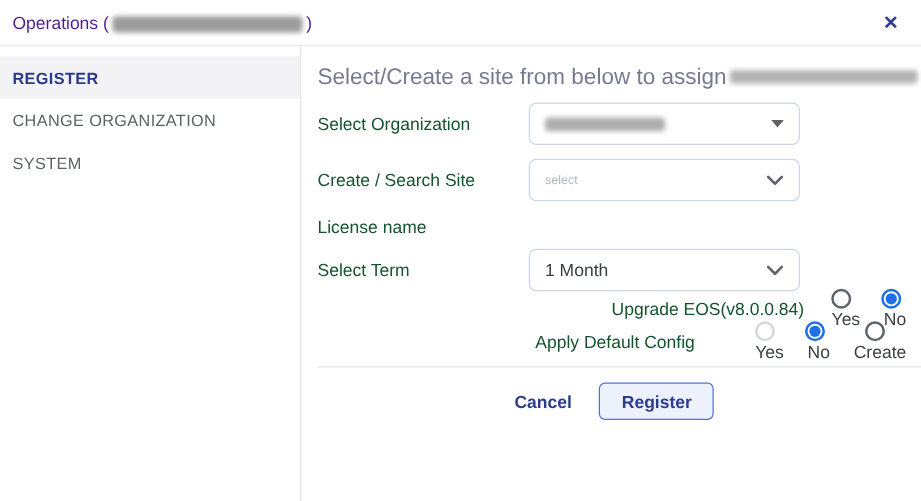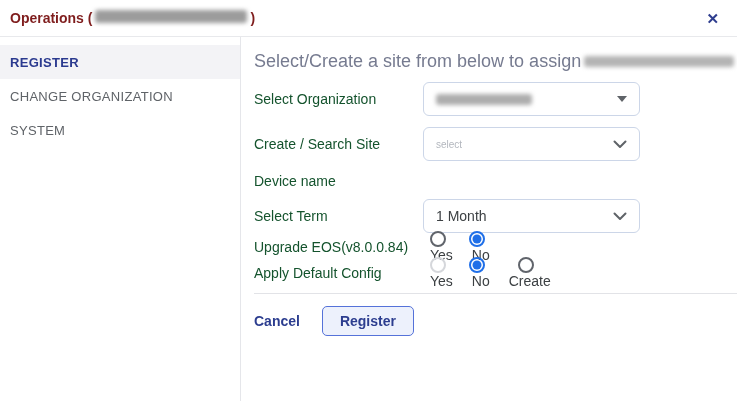--- a/index.html
+++ b/index.html
@@ -3,21 +3,21 @@
 <meta charset="utf-8">
 <style>
   * { box-sizing: border-box; margin: 0; padding: 0; }
   html,body { background:#fff; }
   body { font-family: "Liberation Sans", sans-serif; color:#3f434a; }
 
   .modal { position:relative; width:737px; height:401px; background:#fff; overflow:hidden; }
 
   
   .header { height:37px; border-bottom:1px solid #e8e9ec; display:flex; align-items:center; padding:0 14px 0 10px; }
-  .title { font-size:14px; font-weight:700; color:#7f1d1d; display:flex; align-items:flex-start; }
+  .title { font-size:14px; font-weight:400; color:#4c1d95; display:flex; align-items:flex-end; }
   .close-btn { margin-left:auto; background:none; border:none; cursor:pointer;
                font-size:15px; font-weight:700; color:#2e3d8e; line-height:1; padding:2px 4px; }
 
   
   .body { display:flex; height:364px; }
   .sidebar { width:241px; border-right:1px solid #e5e6ea; padding-top:8px; flex-shrink:0; }
   .nav-item { height:34px; display:flex; align-items:center; padding-left:10px;
               font-size:13px; letter-spacing:.3px; color:#5f6368; cursor:pointer; }
   .nav-item.active { background:#f3f3f6; color:#2b3a8f; font-weight:700; }
 
@@ -36,34 +36,34 @@
   input.field::placeholder { color:#b9bdc4; }
 
   .caret-tri { width:0; height:0; border-left:5px solid transparent; border-right:5px solid transparent;
                border-top:6px solid #5f6368; flex-shrink:0; }
   .chevron { flex-shrink:0; }
 
   .mt13{margin-top:13px} .mt12{margin-top:12px} .mt11{margin-top:11px}
   .mt10{margin-top:10px} .mt9{margin-top:9px}
 
   
-  .radio-row { display:flex; align-items:center; height:24px; }
+  .radio-row { display:flex; align-items:center; height:24px;justify-content:flex-end; }
   .radio-row.first { margin-top:2px; }
   .radio-row + .radio-row { margin-top:2px; }
   .radio-opt { display:flex; align-items:center; margin-right:12px; cursor:pointer;flex-direction:column; }
   .radio { width:16px; height:16px; border-radius:50%; border:2px solid #60646b; position:relative; flex-shrink:0; }
   .radio.selected { border-color:#1f6fe8; }
   .radio.selected::after { content:""; position:absolute; left:50%; top:50%; width:9px; height:9px;
                            transform:translate(-50%,-50%); border-radius:50%; background:#1f6fe8; }
   .radio.disabled { border-color:#d5d7db; }
   .radio-text { font-size:14px; color:#3c4043; margin-left:7px; }
 
   
   .footer-divider { height:1px; background:#e2e3e7; margin-top:8px; }
-  .footer { display:flex; align-items:center; justify-content:flex-start; padding:12px 8px 0 0; gap:22px; }
+  .footer { display:flex; align-items:center; justify-content:center; padding:12px 8px 0 0; gap:22px; }
   .cancel-btn { background:none; border:none; cursor:pointer; font-family:inherit;
                 font-size:14px; font-weight:700; color:#2c3d8f; height:30px; }
   .register-btn { width:92px; height:30px; background:#edf1fc; border:1.5px solid #5572d9; border-radius:5px;
                   font-family:inherit; font-size:14px; font-weight:700; color:#2c3d8f; cursor:pointer; }
 
   
   .redacted { display:inline-block; background:#a8a8a8; filter:blur(2.2px); border-radius:3px; vertical-align:-1px; }
   .r-title   { width:152px; height:13px; background:#9c9c9c; margin:0 3px; }
   .r-instr   { width:150px; height:11px; background:#b4b4b4; margin-left:3px; }
   .r-org     { width:96px;  height:11px; background:#adadad; }
@@ -112,21 +112,21 @@
         <div class="field">
           <span class="placeholder">select</span>
           <span class="spacer"></span>
           <svg class="chevron" width="14" height="9" viewBox="0 0 14 9">
               <path d="M1.5 1.5 L7 7 L12.5 1.5" stroke="#5f6368" stroke-width="2" fill="none" stroke-linecap="round" stroke-linejoin="round"></path>
             </svg>
         </div>
       </div>
 
       <div class="form-row mt12">
-        <div class="form-label">Device name</div>
+        <div class="form-label">License name</div>
       </div>
 
 
       <div class="form-row mt10">
         <div class="form-label">Select Term</div>
         <div class="field">
           <span class="value">1 Month</span>
           <span class="spacer"></span>
           <svg class="chevron" width="14" height="9" viewBox="0 0 14 9">
               <path d="M1.5 1.5 L7 7 L12.5 1.5" stroke="#5f6368" stroke-width="2" fill="none" stroke-linecap="round" stroke-linejoin="round"></path>

